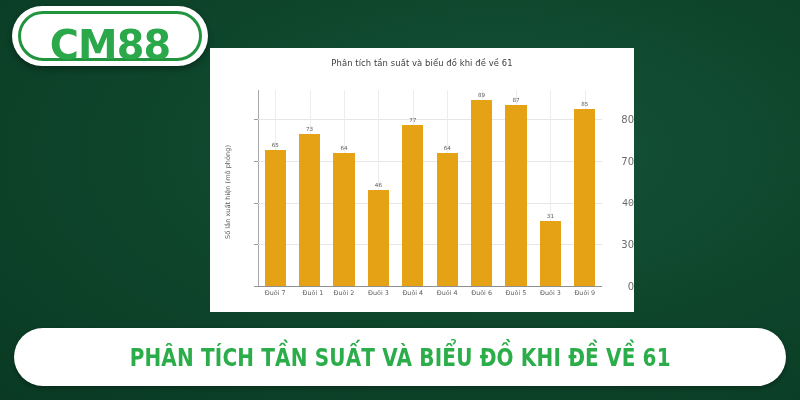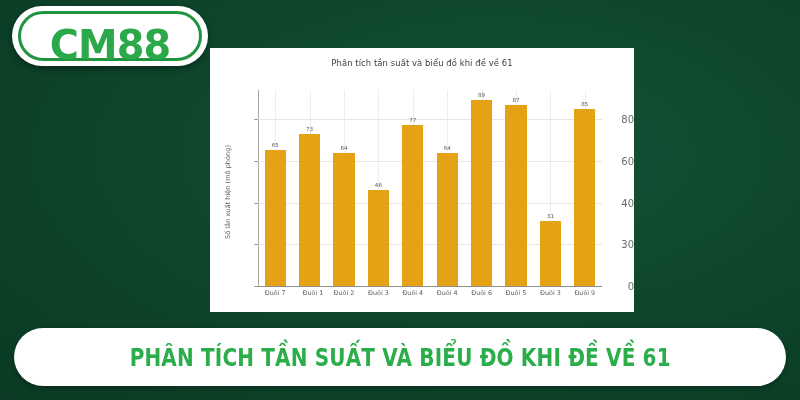--- a/index.html
+++ b/index.html
@@ -183,23 +183,23 @@
   <div id="chart-panel">
     <div id="chart-title">Phân tích tần suất và biểu đồ khi đề về 61</div>
 
     <div id="plot-wrap">
       <div id="y-axis-title">Số lần xuất hiện (mô phỏng)</div>
       <div id="y-ticks">
           <div class="y-tick-label" style="top: 238px;">0</div>
           <div class="y-tick-mark" style="top: 238px;"></div>
           <div class="y-tick-label" style="top: 196.298px;">30</div>
           <div class="y-tick-mark" style="top: 196.298px;"></div>
-          <div class="y-tick-label" style="top: 154.596px;">40</div>
+          <div class="y-tick-label" style="top: 154.596px; font-family: Liberation Mono, monospace;">40</div>
           <div class="y-tick-mark" style="top: 154.596px;"></div>
-          <div class="y-tick-label" style="top: 112.894px;">60</div>
+          <div class="y-tick-label" style="top: 112.894px;">70</div>
           <div class="y-tick-mark" style="top: 112.894px;"></div>
           <div class="y-tick-label" style="top: 71.1915px;">80</div>
           <div class="y-tick-mark" style="top: 71.1915px;"></div>
         </div>
       <div id="y-axis-line"></div>
       <div id="x-axis-line"></div>
       <div id="plot-area">
           <div class="gridline" style="top: 154.298px;"></div>
           <div class="gridline" style="top: 112.596px;"></div>
           <div class="gridline" style="top: 70.8936px;"></div>

